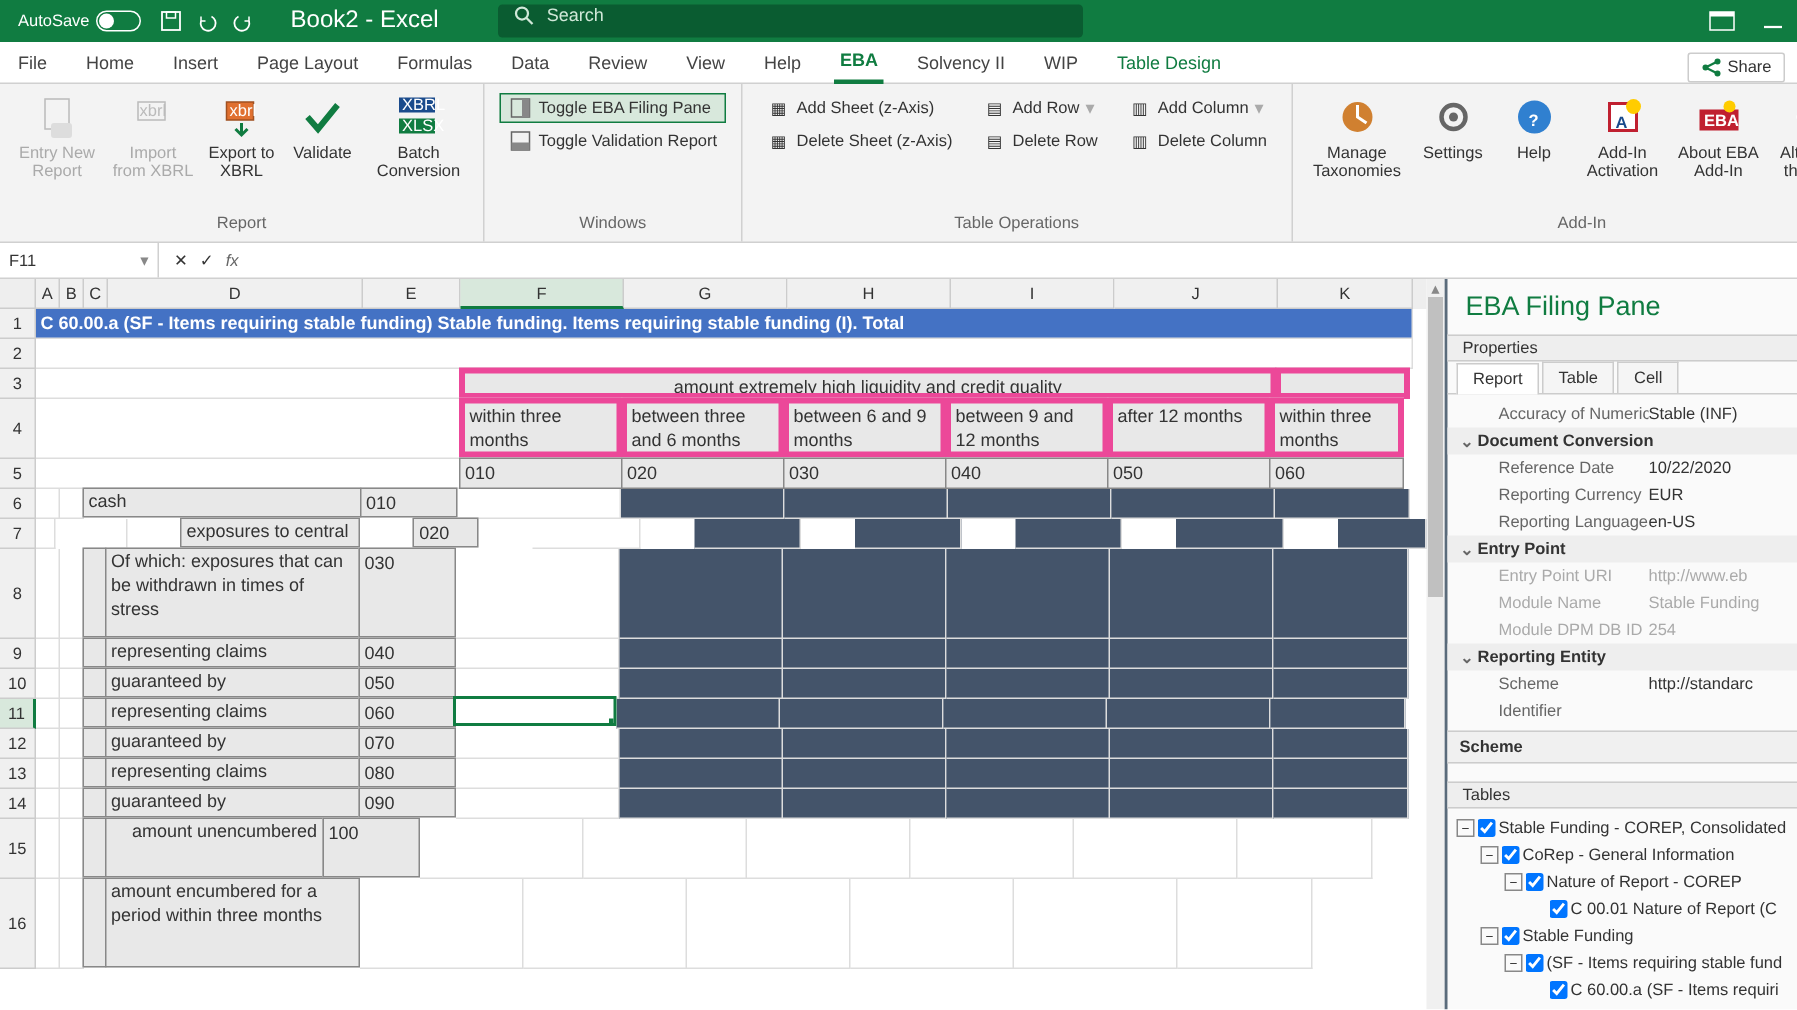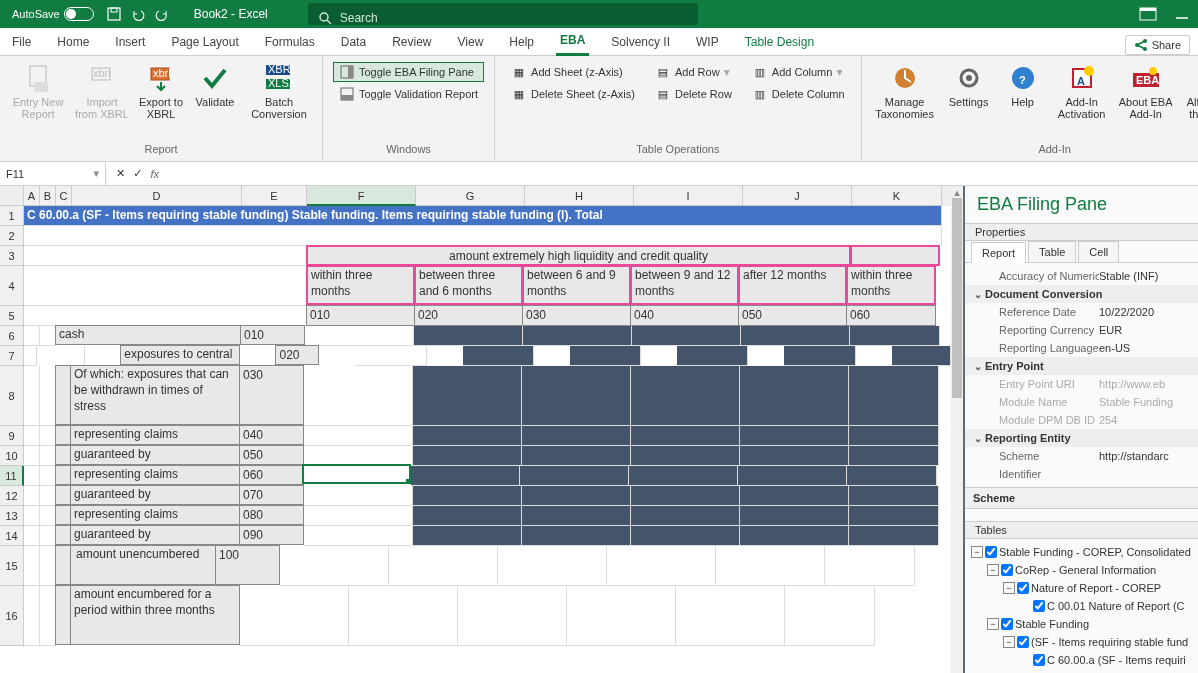--- a/index.html
+++ b/index.html
@@ -3,22 +3,22 @@
 <meta charset="utf-8">
 <style>
 *{margin:0;padding:0;box-sizing:border-box;font-family:"Segoe UI",sans-serif;font-size:11px;color:#333}
 body{width:1198px;height:673px;overflow:hidden;background:#fff;position:relative}
 .title-bar{height:28px;background:#107c41;display:flex;align-items:center;color:#fff;padding:0 4px}
 .title-bar *{color:#fff}
 .auto-save{display:flex;align-items:center;gap:4px;padding:0 8px;font-size:11px}
 .toggle-off{display:inline-block;width:30px;height:14px;border:1px solid #fff;border-radius:7px;position:relative}
 .toggle-off::after{content:"";position:absolute;left:1px;top:1px;width:10px;height:10px;background:#fff;border-radius:50%}
 .title-icon{width:20px;height:20px;display:flex;align-items:center;justify-content:center;margin:0 2px;cursor:pointer}
-.doc-title{flex:0 0 auto;margin:0 20px;font-size:12px}
-.search-box{flex:1;max-width:390px;height:22px;background:#0a5c31;border-radius:3px;display:flex;align-items:flex-end;padding:0 10px;gap:8px;margin-left:20px}
+.doc-title{flex:0 0 auto;margin:0 20px;font-size:16px}
+.search-box{flex:1;max-width:390px;height:22px;background:#0a5c31;border-radius:3px;display:flex;align-items:flex-start;padding:0 10px;gap:8px;margin-left:20px}
 .search-box input{background:transparent;border:none;outline:none;flex:1;color:#fff;font-size:12px}
 .search-box input::placeholder{color:#d0e8d8}
 .title-right{margin-left:auto;display:flex;align-items:center;gap:10px}
 .tabs-bar{height:28px;display:flex;align-items:flex-end;padding:0 8px;gap:18px;border-bottom:1px solid #d0d0d0}
 .tab{padding:4px 4px 6px;cursor:pointer;font-size:12px;color:#444}
 .tab.active{color:#107c41;font-weight:600;border-bottom:3px solid #107c41;margin-bottom:-1px}
 .tab.td{color:#107c41}
 .share-btn{margin-left:auto;display:flex;align-items:center;gap:4px;border:1px solid #ccc;padding:2px 8px;border-radius:2px;font-size:12px;color:#107c41}
 .ribbon{height:106px;background:#f3f3f3;display:flex;border-bottom:1px solid #d0d0d0}
 .ribbon-group{border-right:1px solid #d0d0d0;padding:4px 8px;display:flex;flex-direction:column}
@@ -45,21 +45,21 @@
 .corner{width:24px;height:20px;background:#eee;border-right:1px solid #ccc;border-bottom:1px solid #ccc}
 .ch{border-right:1px solid #ccc;border-bottom:1px solid #ccc;text-align:center;font-size:11px;line-height:20px;background:#f0f0f0}
 .ch.sel{background:#d8e8dc;border-bottom:2px solid #107c41}
 .row-headers{position:absolute;left:0;top:20px;bottom:0;width:24px}
 .rh{width:24px;border-right:1px solid #ccc;border-bottom:1px solid #ccc;text-align:center;font-size:11px;background:#f0f0f0;line-height:20px;height:20px}
 .rh.sel{background:#d8e8dc;border-right:2px solid #107c41}
 .grid{position:absolute;left:24px;top:20px;right:12px;bottom:0}
 .grid-row{display:flex;height:20px}
 .cell{border-right:1px solid #ddd;border-bottom:1px solid #ddd;padding:0 3px;overflow:hidden;white-space:nowrap;font-size:12px;line-height:19px}
 .title-cell{background:#4472c4;color:#fff;font-weight:600;font-size:12px}
-.header-cell{background:#e8e8e8;border:2px solid #ec4899;margin:-1px 0 0 -1px;text-align:left}
+.header-cell{background:#e8e8e8;border:4px solid #ec4899;margin:-1px 0 0 -1px;text-align:left}
 .data-cell{background:#e8e8e8;border:1px solid #888;margin:-1px 0 0 -1px;padding:0 3px}
 .code-cell{background:#e8e8e8;border:1px solid #888;margin:-1px 0 0 -1px}
 .blocked{background:#44546a}
 .active-cell{border:2px solid #107c41;margin:-2px 0 0 -2px;background:#fff;position:relative}
 .active-cell::after{content:"";position:absolute;right:-3px;bottom:-3px;width:6px;height:6px;background:#107c41}
 .vscroll{position:absolute;right:0;top:0;bottom:0;width:12px;background:#f0f0f0}
 .vscroll-thumb{position:absolute;left:1px;width:10px;background:#c0c0c0}
 .pane{width:234px;background:#fafafa;border-left:1px solid #5a6b7b;display:flex;flex-direction:column}
 .pane-title{padding:8px 12px;font-size:18px;color:#107c41}
 .pane-sub{padding:2px 10px;font-size:11px;background:#eee;border-top:1px solid #ccc;border-bottom:1px solid #ccc}
@@ -513,21 +513,21 @@
           <div class="cell blocked" style="width: 109px; height: 20px;"></div>
           <div class="cell blocked" style="width: 109px; height: 20px;"></div>
           <div class="cell blocked" style="width: 109px; height: 20px;"></div>
           <div class="cell blocked" style="width: 109px; height: 20px;"></div>
           <div class="cell blocked" style="width: 90px; height: 20px;"></div>
         </div>
         <div class="grid-row" style="height: 40px;">
           <div class="cell " style="width: 16px; height: 40px;"></div>
           <div class="cell " style="width: 16px; height: 40px;"></div>
           <div class="cell data-cell" style="width: 16px; height: 40px;"></div>
-          <div class="cell data-cell" style="width: 146px; height: 40px; padding-left: 5px; white-space: normal; line-height: 16px;">amount unencumbered</div>
+          <div class="cell data-cell" style="width: 146px; height: 40px; padding-left: 17px; white-space: normal; line-height: 16px;">amount unencumbered</div>
           <div class="cell code-cell" style="width: 65px; height: 40px;">100</div>
           <div class="cell " style="width: 109px; height: 40px;"></div>
           <div class="cell " style="width: 109px; height: 40px;"></div>
           <div class="cell " style="width: 109px; height: 40px;"></div>
           <div class="cell " style="width: 109px; height: 40px;"></div>
           <div class="cell " style="width: 109px; height: 40px;"></div>
           <div class="cell " style="width: 90px; height: 40px;"></div>
         </div>
         <div class="grid-row" style="height: 60px;">
           <div class="cell " style="width: 16px; height: 60px;"></div>

